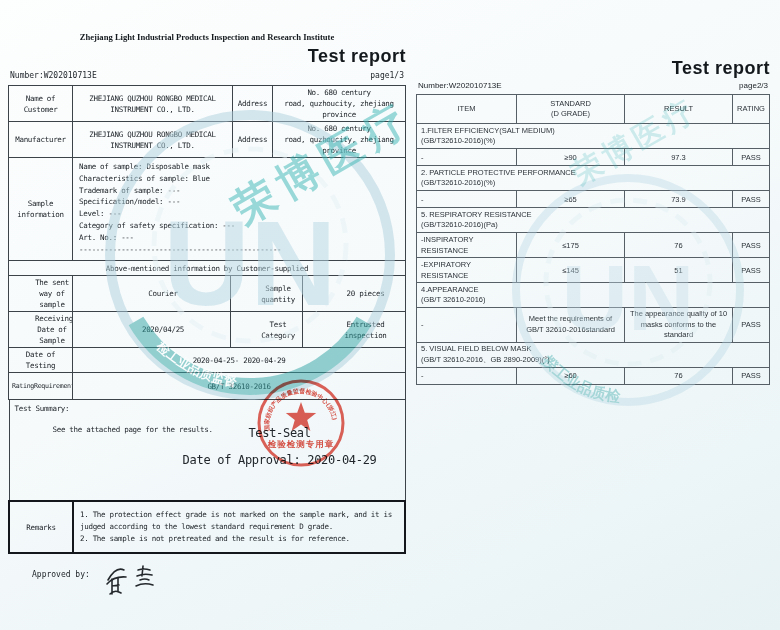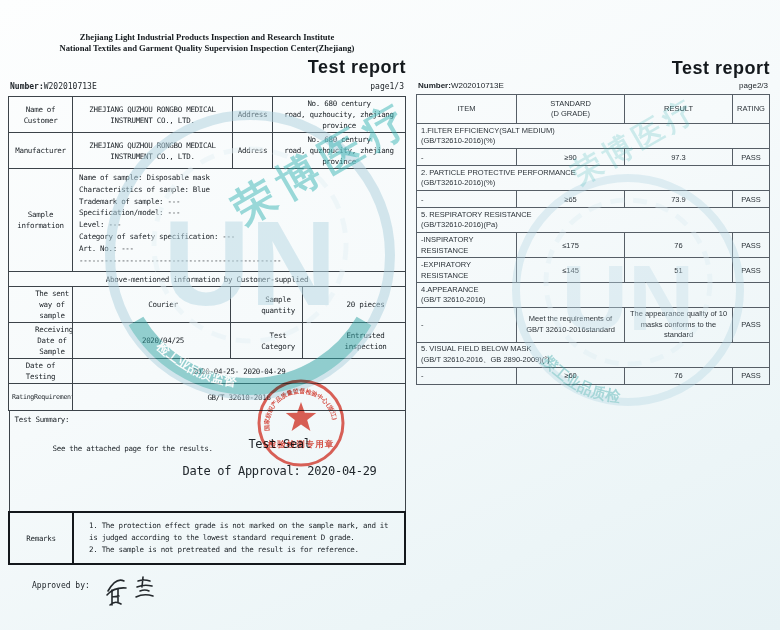--- a/index.html
+++ b/index.html
@@ -7,43 +7,43 @@
     background:linear-gradient(155deg,#fdfefe 0%,#f6fafb 45%,#ecf5f7 80%,#e7f2f5 100%);
     font-family:"DejaVu Sans Mono", monospace;color:#20262b;}
   
   .page{position:absolute;top:8px;}
   .page1{left:8px;width:398px;height:616px;}
   .page2{left:416px;width:354px;height:616px;font-family:"Liberation Sans", sans-serif;}
   .org{font-family:"Liberation Serif", serif;font-weight:bold;text-align:center;font-size:8.6px;line-height:11px;color:#14191d;}
   .org1{margin-top:24px;}
   .title{font-family:"Liberation Sans", sans-serif;font-weight:bold;text-align:right;font-size:18px;letter-spacing:.5px;color:#14191d;margin-top:3px;}
   .meta{display:flex;justify-content:space-between;align-items:flex-end;font-size:8px;margin-top:4px;padding:0 2px;}
-  .meta b{font-weight:bold;}
+  .meta b{font-weight:normal;}
   .pagemeta2{margin-top:2px;}
   
   table{border-collapse:collapse;table-layout:fixed;width:100%;}
   td{border:1px solid #3c4349;padding:1px 3px;font-size:7.5px;line-height:11px;vertical-align:middle;overflow:hidden;}
   .t-left td{letter-spacing:-.3px;}
   .ctr{text-align:center;}
   .lbl{text-align:center;}
   .stack{margin-top:-1px;}
   
   .h30 td{height:28px;}
   .h27 td{height:25px;padding-left:26px;}
   .h24 td{height:22px;}
   .h26 td{height:24px;}
   .sampleinfo{vertical-align:top;padding:3px 6px;}
   .sampleinfo div{line-height:11.8px;white-space:nowrap;}
   .h14 td{height:12px;}
   .summary{height:94px;vertical-align:top;position:relative;padding:3px 5px;}
-  .summary .see{margin:18px 0 0 38px;}
+  .summary .see{margin:10px 0 0 38px;}
   .seal-caption{position:absolute;right:28px;top:28px;text-align:center;font-size:12px;}
   .seal-caption .cap2{margin-top:16px;}
   .remarks-row td{border-width:2px;border-color:#14181c;}
-  .remarks-cell{height:46px;vertical-align:middle;line-height:12px;padding:2px 15px;}
+  .remarks-cell{height:46px;vertical-align:middle;line-height:12px;padding:2px 6px;}
   .approved{margin-top:16px;padding-left:24px;font-size:8px;display:flex;align-items:flex-start;gap:14px;}
   
   .t-right td{border-color:#565e66;color:#2b3238;}
   .t-right .hdr td{height:26px;text-align:center;line-height:10px;}
   .t-right .sec td{height:22px;text-align:left;line-height:10.5px;padding-left:4px;}
   .t-right .dat td{height:14px;text-align:center;}
   .t-right .dat td.item{text-align:left;padding-left:4px;}
   .t-right .dat2 td{height:28px;text-align:center;line-height:10.5px;}
   .t-right .dat2 td.item{text-align:left;padding-left:4px;}
   
@@ -51,21 +51,20 @@
   .seal-svg{position:absolute;left:245px;top:377px;z-index:7;pointer-events:none;mix-blend-mode:multiply;opacity:.88;}
   .sig-svg{margin-top:-8px;}
 </style>
 </head>
 <body>
 
 <div class="canvas">
 
   <div class="page page1">
     <div class="org org1">Zhejiang Light Industrial Products Inspection and Research Institute</div>
-    <div class="org">National Textiles and Garment Quality Supervision Inspection Center(Zhejiang)</div>
     <div class="title">Test report</div>
     <div class="meta">
       <span><b>Number:</b><span>W202010713E</span></span>
       <span>page1/3</span>
     </div>
 
     <table class="t-left" style="margin-top:5px;">
       <colgroup>
           <col style="width:64px">
           <col style="width:160px">

